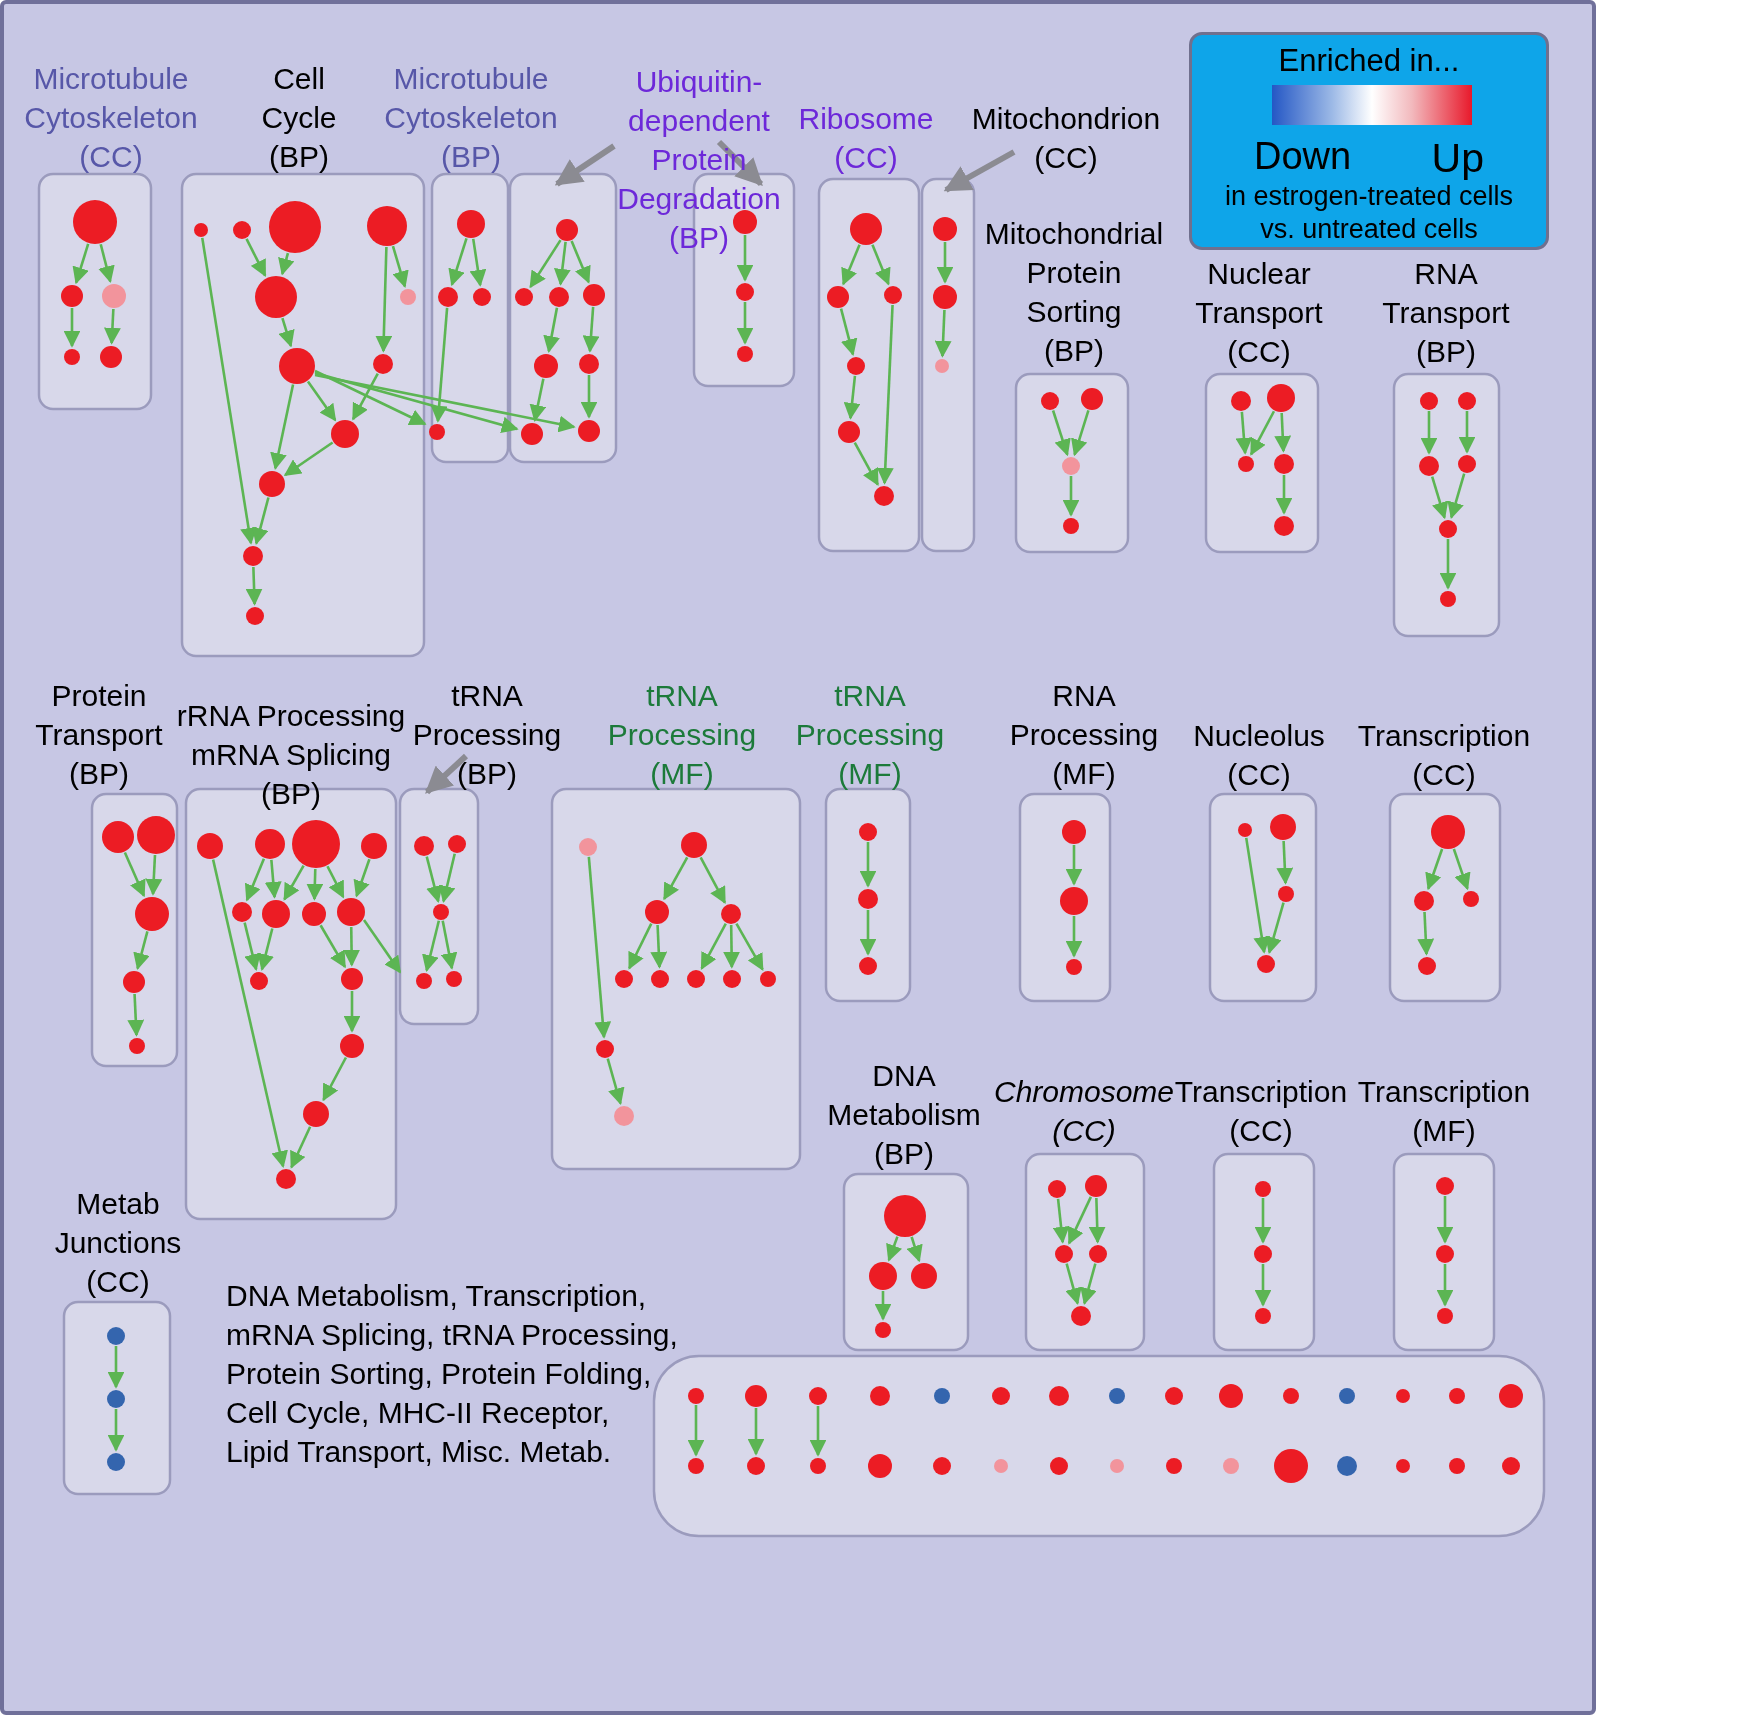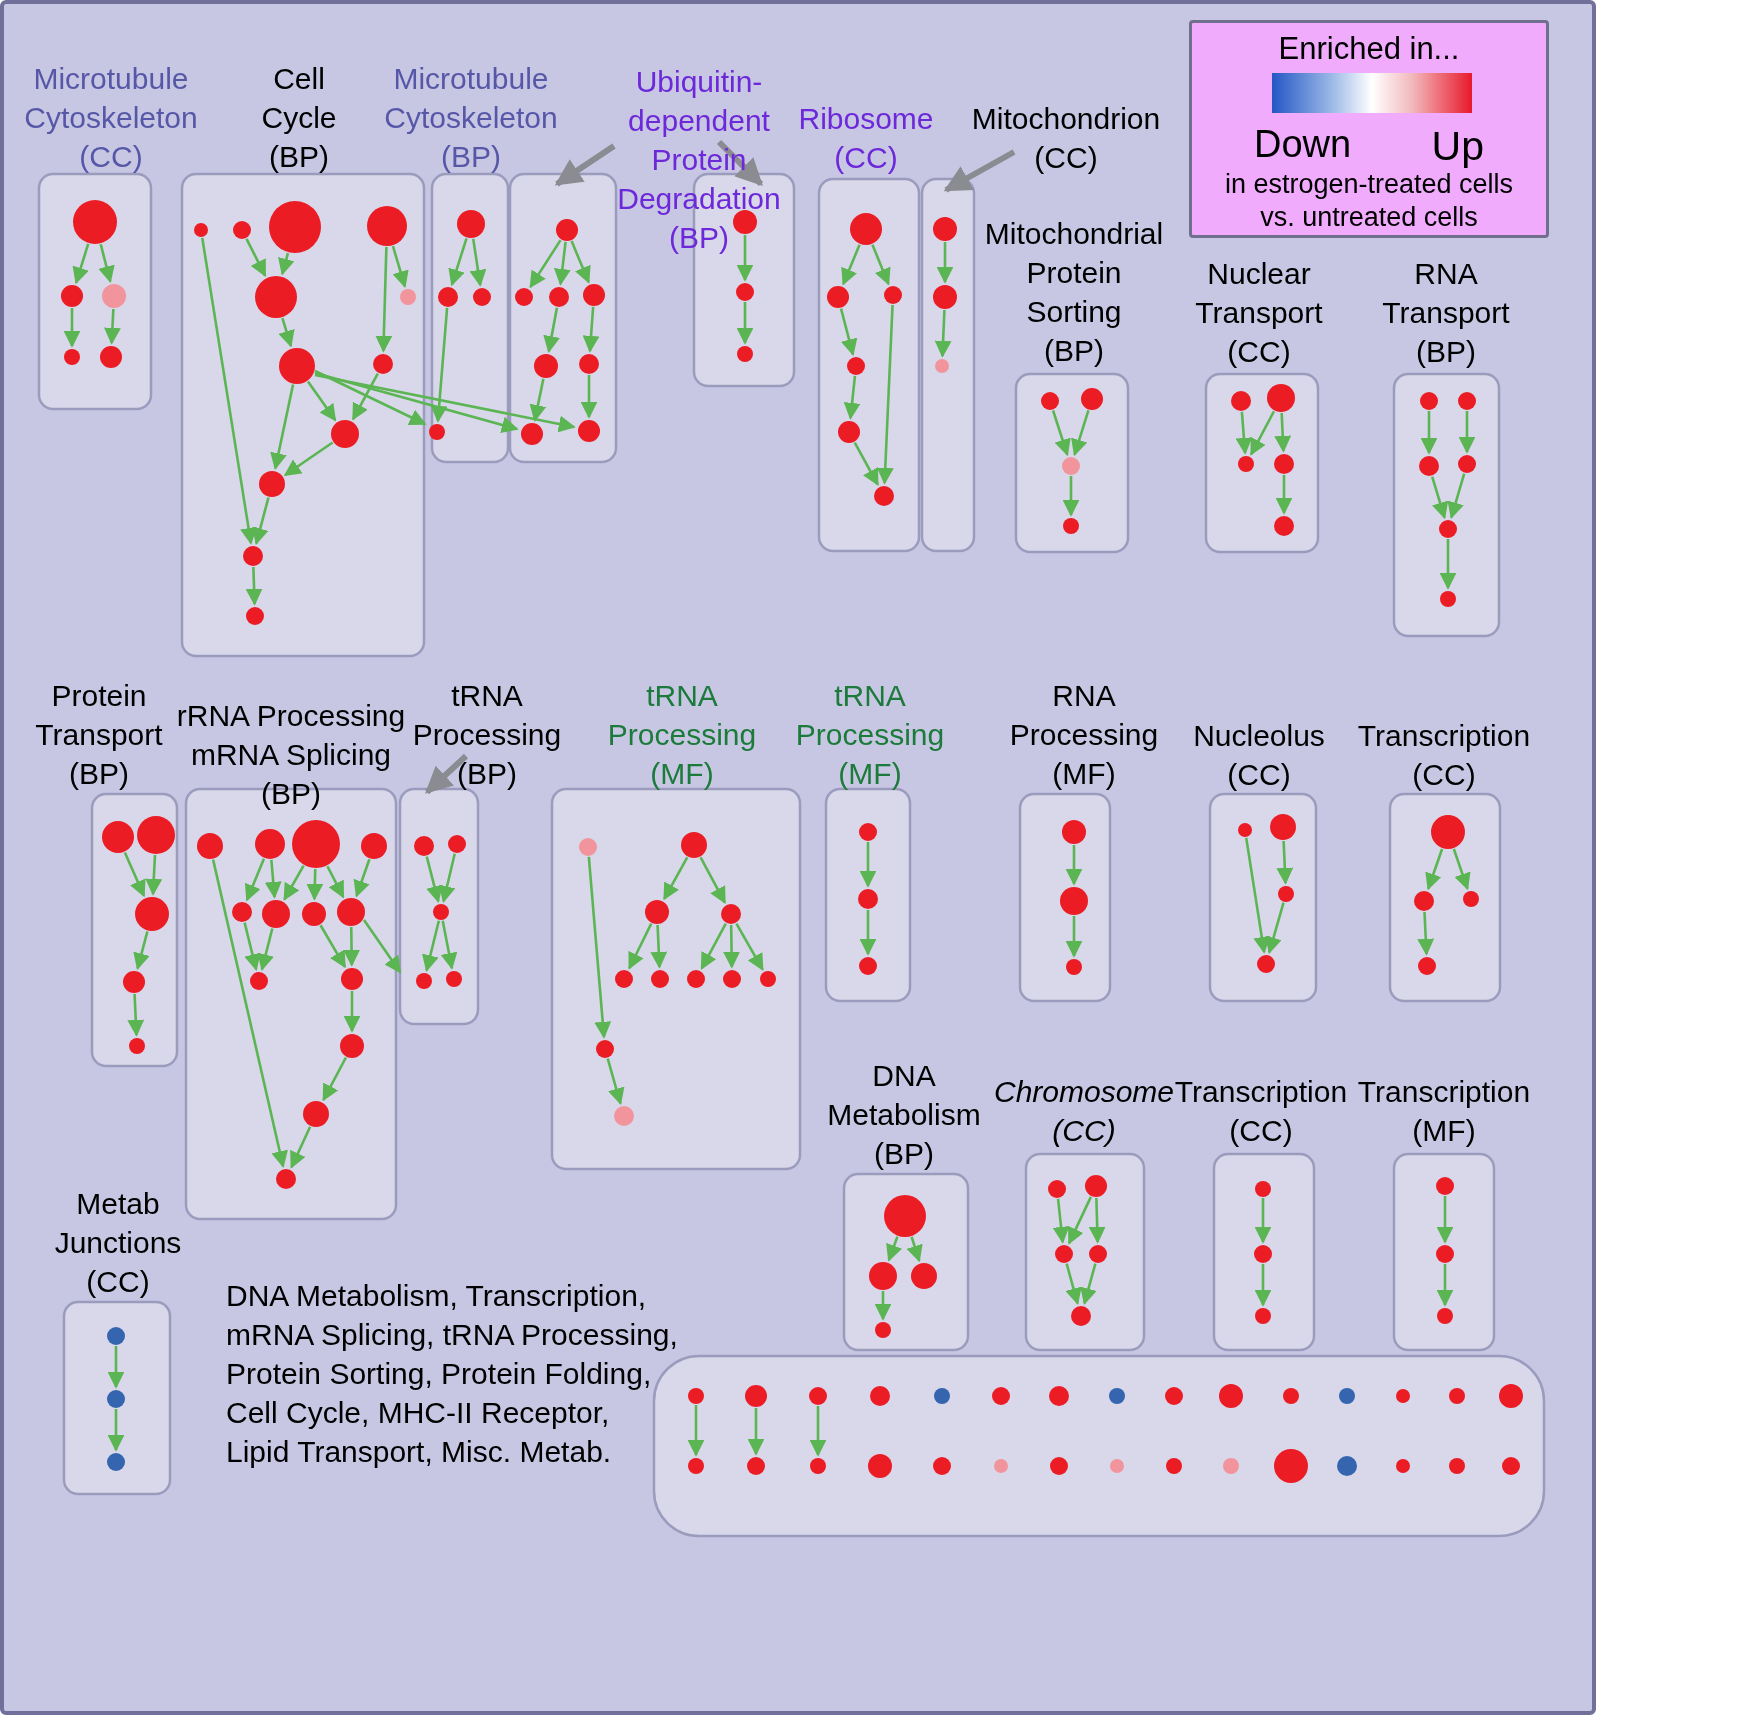--- a/index.html
+++ b/index.html
@@ -18,22 +18,22 @@
   .edge{ stroke:var(--edge); stroke-width:2.6; fill:none; }
   .pointer{ stroke:var(--pointer); stroke-width:6; fill:none; }
   #ah-green path{ fill:var(--edge); }
   #ah-gray path{ fill:var(--pointer); }
   .label{
     position:absolute; transform:translateX(-50%); text-align:center;
     font-size:30px; line-height:39px; white-space:nowrap; color:#000;
   }
   .label.left{ transform:none; text-align:left; }
   #legend{
-    position:absolute; left:1185px; top:16px; width:360px; height:218px;
-    background:#f0abfc; border:3px solid #70708e; border-radius:4px;
+    position:absolute; left:1185px; top:28px; width:360px; height:218px;
+    background:#0ea5e9; border:3px solid #70708e; border-radius:13px;
   }
   .lg-title{ position:absolute; top:8px; left:0; right:0; text-align:center; font-size:31px; }
   .lg-bar{ position:absolute; top:50px; left:80px; width:200px; height:40px; }
   .lg-down{ position:absolute; top:100px; left:62px; font-size:38px; }
   .lg-up{ position:absolute; top:100px; right:62px; font-size:41px; }
   .lg-sub1{ position:absolute; top:146px; left:0; right:0; text-align:center; font-size:27px; }
   .lg-sub2{ position:absolute; top:179px; left:0; right:0; text-align:center; font-size:27px; }
 </style>
 </head>
 <body>

